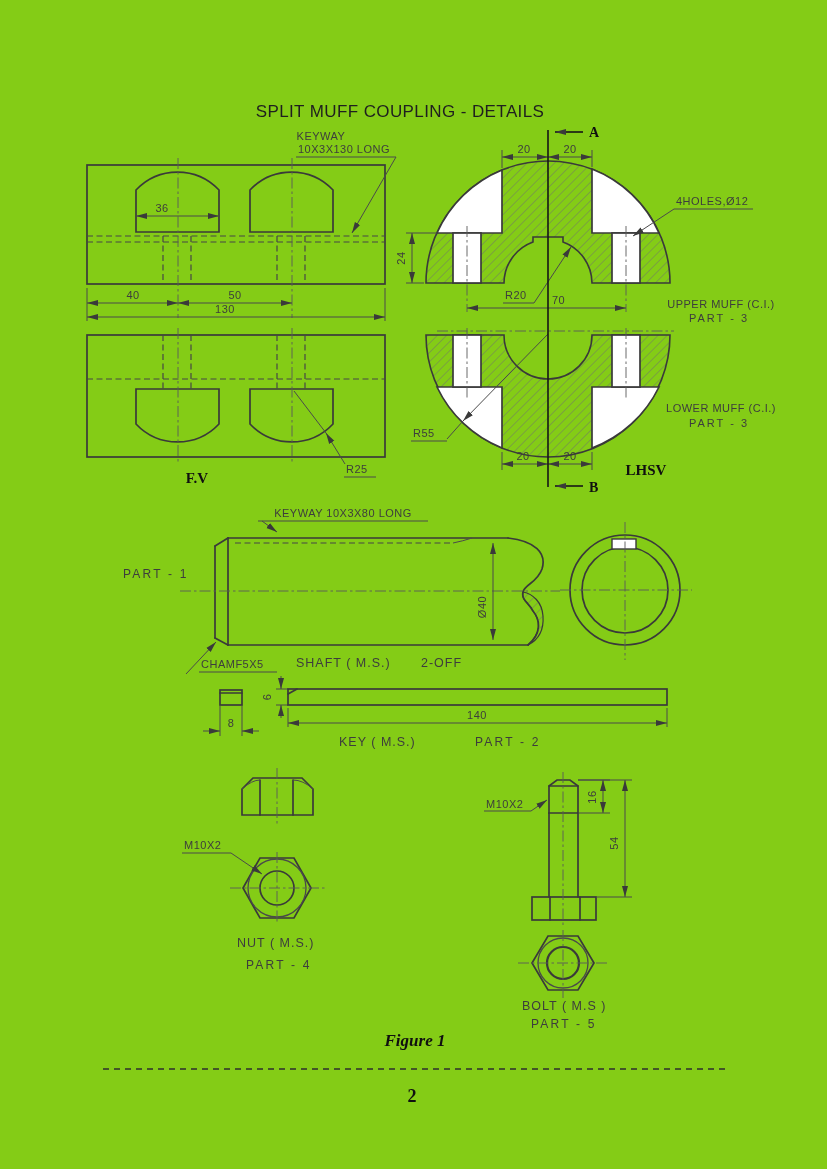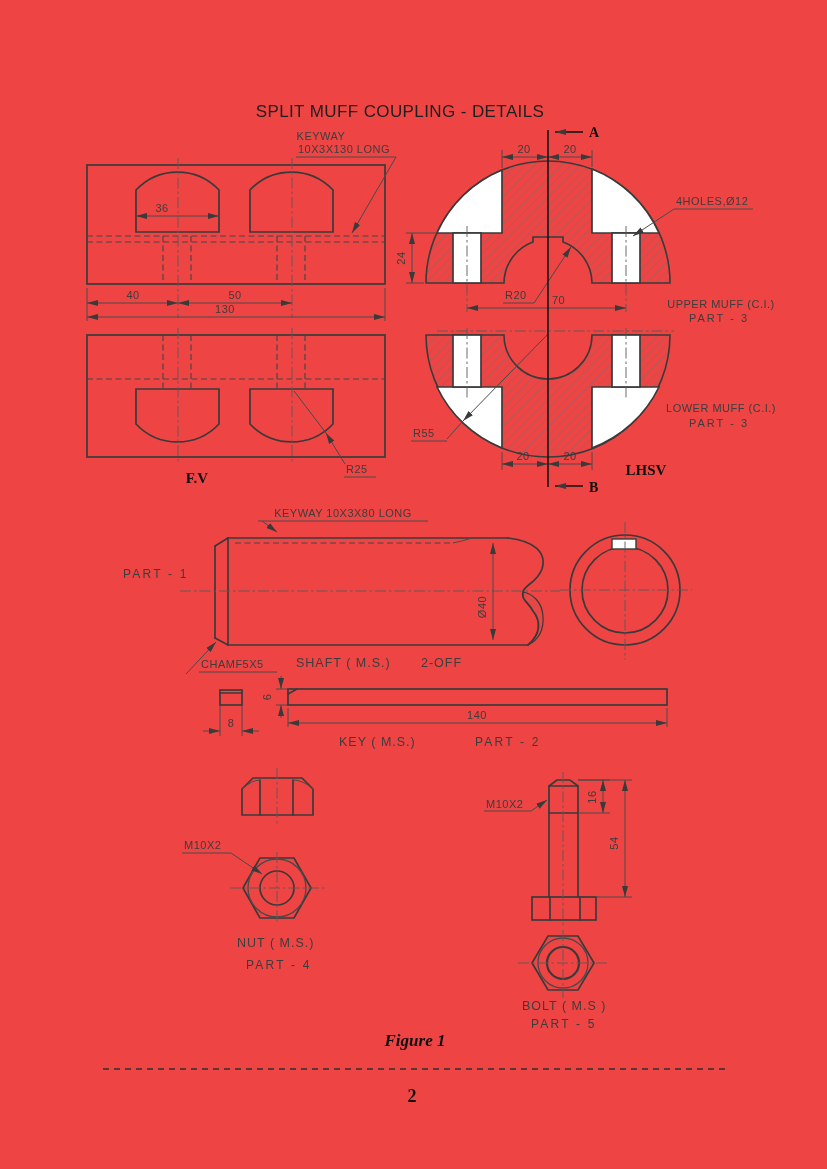--- a/index.html
+++ b/index.html
@@ -1,16 +1,16 @@
 <!DOCTYPE html>
 <html><head>
 <meta charset="utf-8">
 <style>
   html,body{margin:0;padding:0;background:#ffffff;}
-  .page{position:relative;width:827px;height:1169px;background:#ef4444;overflow:hidden;
+  .page{position:relative;width:827px;height:1169px;background:#84cc16;overflow:hidden;
         font-family:"Liberation Sans",sans-serif;}
   svg text{fill:#3d3d3d;}
   .title{font-size:17px;letter-spacing:.4px;fill:#1f1f1f;}
   .dt{font-size:11px;letter-spacing:.5px;}
   .t12{font-size:12.5px;letter-spacing:1px;}
   .t12s{font-size:12px;letter-spacing:2.2px;}
   .ser{font-family:"Liberation Serif",serif;font-weight:bold;font-size:15px;fill:#101010;}
   .serS{font-family:"Liberation Serif",serif;font-weight:bold;font-size:14px;fill:#101010;}
   .fig{font-family:"Liberation Serif",serif;font-style:italic;font-weight:bold;font-size:17px;fill:#101010;}
   .pg{font-family:"Liberation Serif",serif;font-weight:bold;font-size:18px;fill:#101010;}

